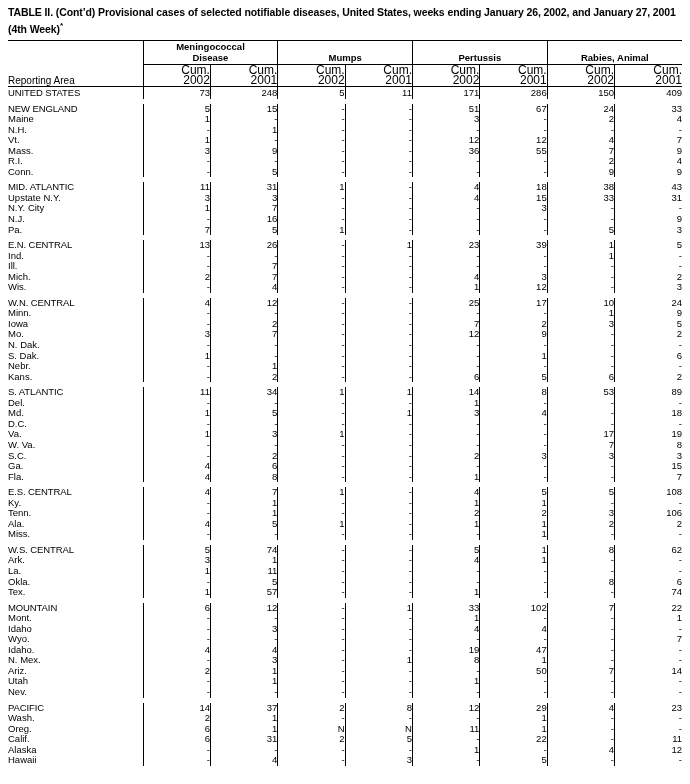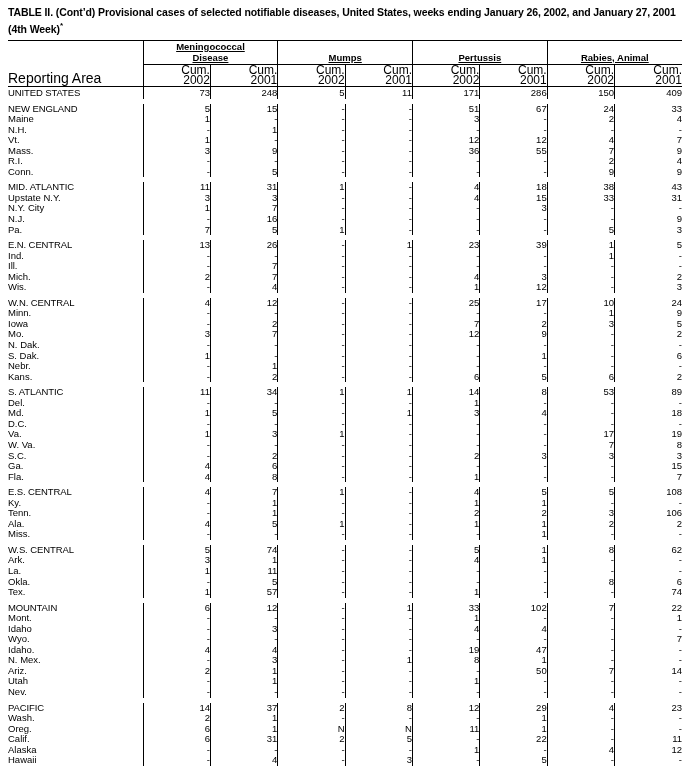--- a/index.html
+++ b/index.html
@@ -51,34 +51,33 @@
   col.c-area  { width: 135px; }
   col.c-num   { width: 67.3px; }
 
   
   .hdr-group {
     text-align: center;
     font-weight: bold;
     font-size: 9.5px;
     line-height: 11px;
     padding-bottom: 1px;
-    text-decoration: underline;
   }
   .hdr-sub {
     text-align: right;
     font-weight: bold;
     font-size: 12px;
     line-height: 10.5px;
     padding-bottom: 2px;
     padding-top: 2px;
   }
   .hdr-area {
     text-align: left;
     font-weight: bold;
-    font-size: 14px;
+    font-size: 10px;
     vertical-align: bottom;
     padding-bottom: 2px;
     padding-left: 1px;
   }
 
   .bt { border-top: 1.3px solid #000; }
   .bb { border-bottom: 1.3px solid #000; }
   .bl { border-left: 1.3px solid #000; }
 
   

